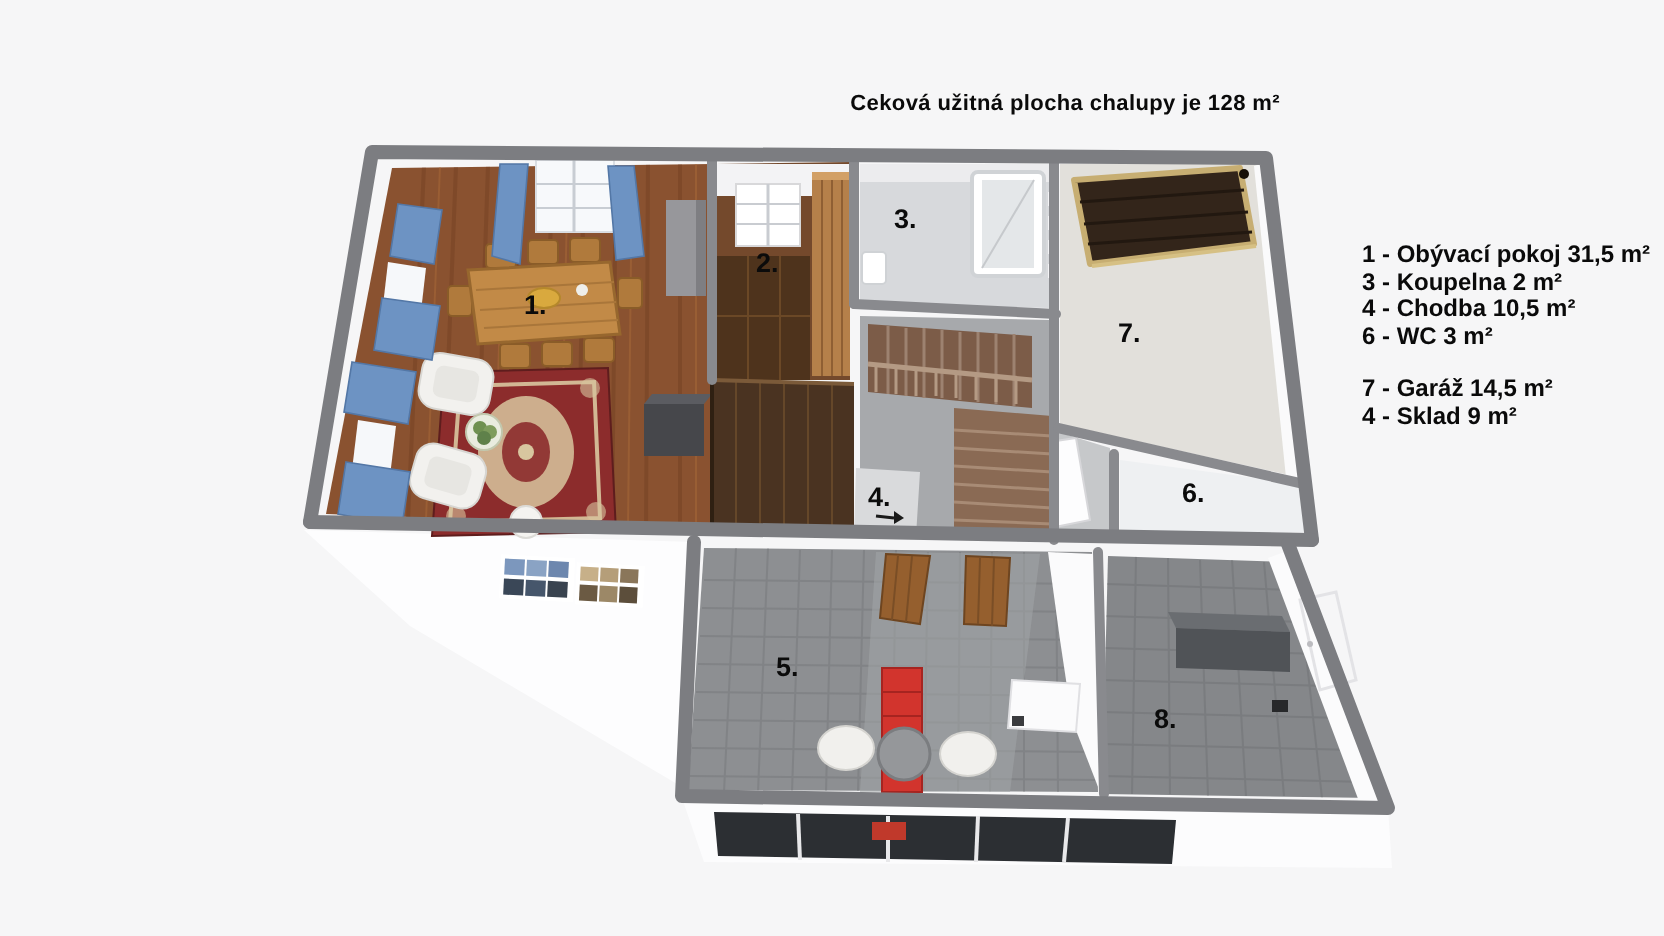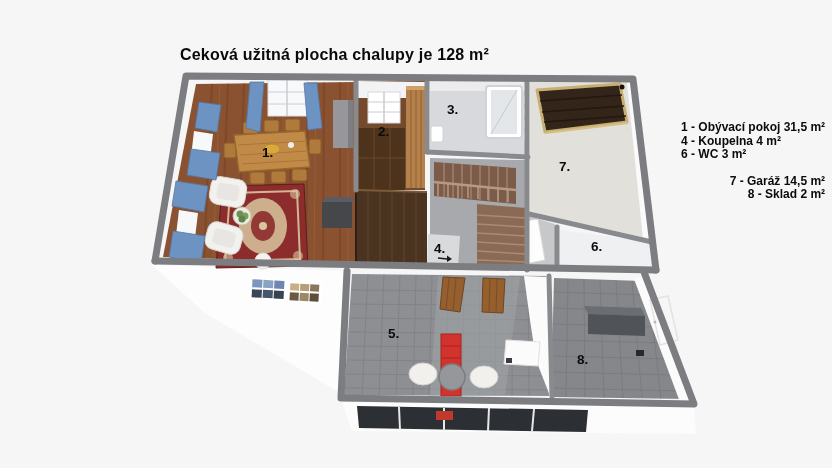--- a/index.html
+++ b/index.html
@@ -1,22 +1,22 @@
 <!DOCTYPE html>
 <html><head>
 <meta charset="utf-8">
 <style>
   html,body{margin:0;padding:0;background:#f6f6f7;}
   .stage{position:relative;width:832px;height:468px;background:#f6f6f7;overflow:hidden;
          font-family:"Liberation Sans",sans-serif;}
-  .title{position:absolute;left:180px;top:46px;width:460px;text-align:left;
-         font-size:16px;font-weight:bold;color:#0a0a0a;letter-spacing:.2px;}
+  .title{position:absolute;left:180px;top:46px;width:460px;text-align:right;
+         font-size:11px;font-weight:bold;color:#0a0a0a;letter-spacing:.2px;}
   .legend{position:absolute;left:681px;top:121px;font-size:12px;font-weight:bold;
           color:#0a0a0a;line-height:13.6px;white-space:nowrap;}
-  .legend .grp2{margin-top:13px;text-align:right;}
+  .legend .grp2{margin-top:13px;}
   svg{position:absolute;left:0;top:0;}
   .roomnum{font-size:13.5px;font-weight:bold;fill:#0b0b0b;font-family:"Liberation Sans",sans-serif;}
 </style>
 </head>
 <body>
 
 <div class="stage">
 
 <svg width="832" height="468" viewBox="0 0 832 468">
   <defs>
@@ -389,22 +389,23 @@
     <text class="roomnum" x="559" y="171">7.</text>
     <text class="roomnum" x="577" y="364">8.</text>
   </g>
 </svg>
 
 <div class="title">Ceková užitná plocha chalupy je 128 m²</div>
 
 <div class="legend">
   <div class="grp1">
     <div>1 - Obývací pokoj 31,5 m²</div>
-    <div>4 - Koupelna 4 m²</div>
+    <div>3 - Koupelna 2 m²</div>
+    <div>4 - Chodba 10,5 m²</div>
     <div>6 - WC 3 m²</div>
   </div>
   <div class="grp2">
     <div>7 - Garáž 14,5 m²</div>
-    <div>8 - Sklad 2 m²</div>
+    <div>4 - Sklad 9 m²</div>
   </div>
 </div>
 
 </div>
 
 </body></html>

